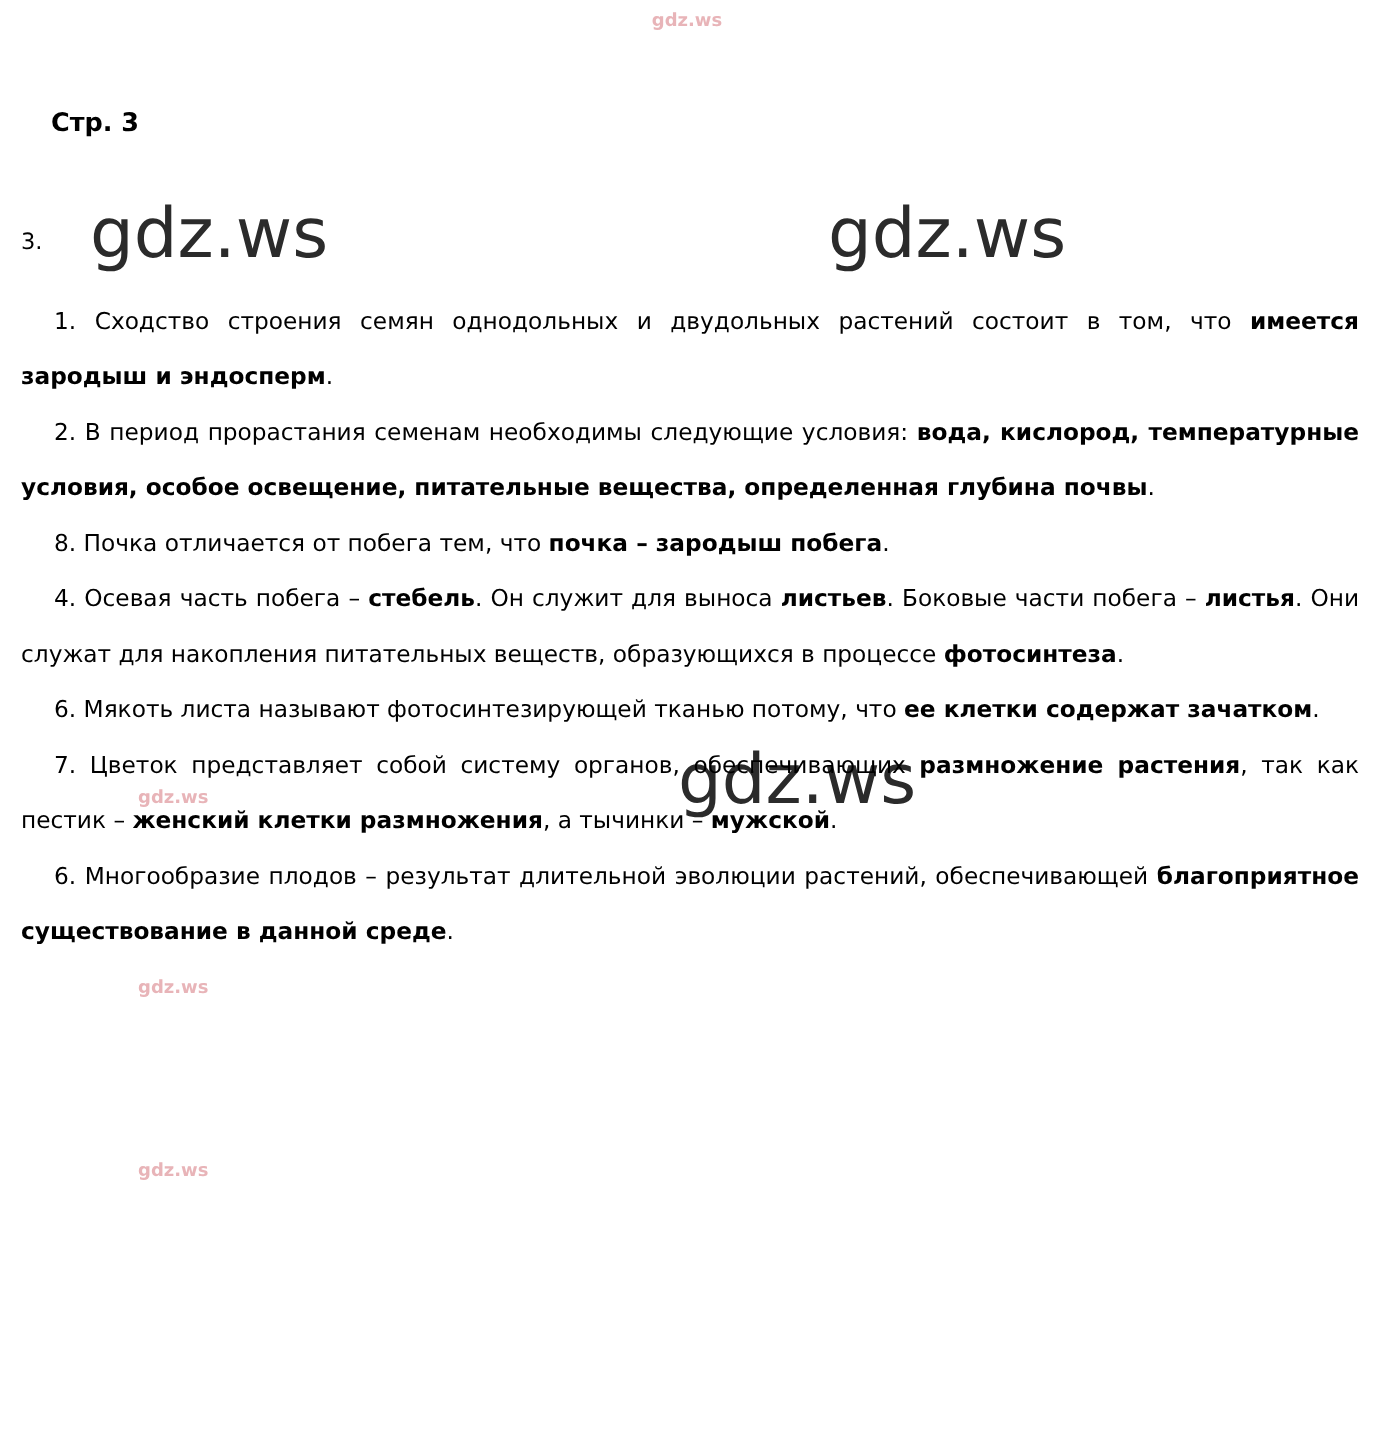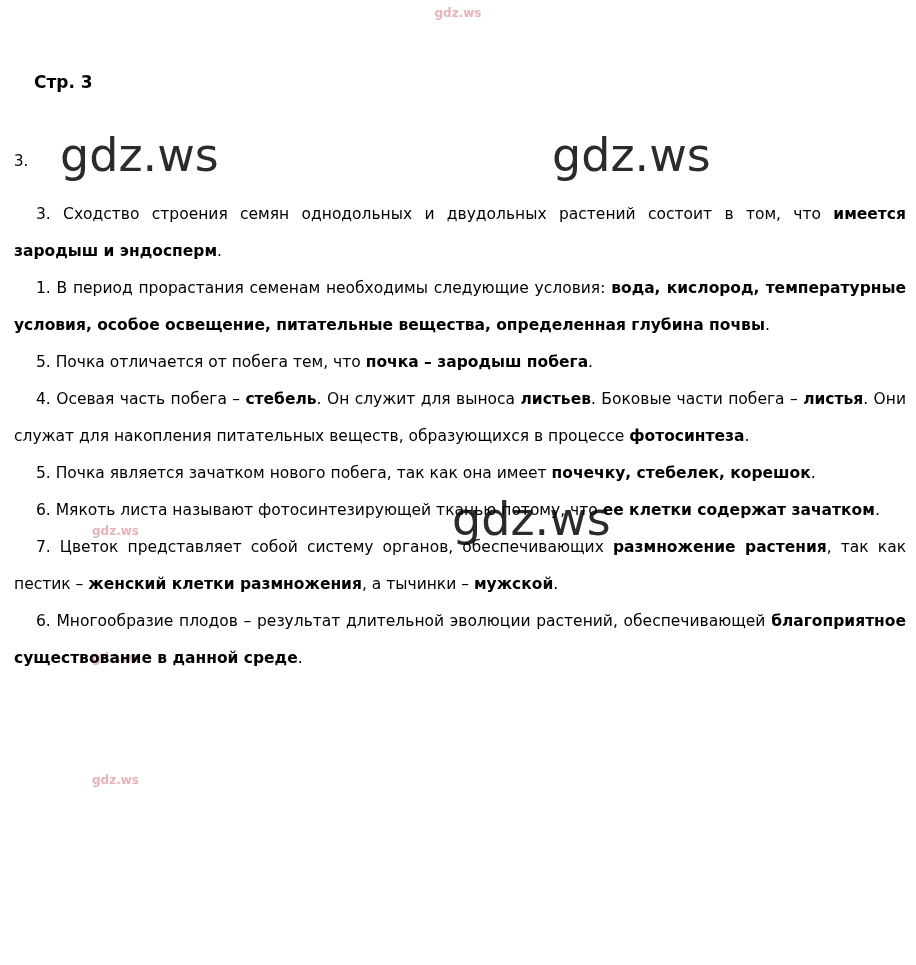--- a/index.html
+++ b/index.html
@@ -116,23 +116,22 @@
 
   <div class="wm-big wm-big-1">gdz.ws</div>
   <div class="wm-big wm-big-2">gdz.ws</div>
   <div class="wm-big wm-big-3">gdz.ws</div>
 
   <div class="wm-small wm-small-1">gdz.ws</div>
   <div class="wm-small wm-small-2">gdz.ws</div>
   <div class="wm-small wm-small-3">gdz.ws</div>
 
   <div class="content" id="answers-container">
-      <p class="para"><span class="indent"></span><span>3. Сходство строения семян однодольных и двудольных растений состоит в том, что </span><b>имеется зародыш и эндосперм</b><span>.</span></p>
-      <p class="para"><span class="indent"></span><span>1. В период прорастания семенам необходимы следующие условия: </span><b>вода, кислород, температурные условия, особое освещение, питательные вещества, определенная глубина почвы</b><span>.</span></p>
-      <p class="para"><span class="indent"></span><span>5. Почка отличается от побега тем, что </span><b>почка – зародыш побега</b><span>.</span></p>
+      <p class="para"><span class="indent"></span><span>1. Сходство строения семян однодольных и двудольных растений состоит в том, что </span><b>имеется зародыш и эндосперм</b><span>.</span></p>
+      <p class="para"><span class="indent"></span><span>2. В период прорастания семенам необходимы следующие условия: </span><b>вода, кислород, температурные условия, особое освещение, питательные вещества, определенная глубина почвы</b><span>.</span></p>
+      <p class="para"><span class="indent"></span><span>8. Почка отличается от побега тем, что </span><b>почка – зародыш побега</b><span>.</span></p>
       <p class="para"><span class="indent"></span><span>4. Осевая часть побега – </span><b>стебель</b><span>. Он служит для выноса </span><b>листьев</b><span>. Боковые части побега – </span><b>листья</b><span>. Они служат для накопления питательных веществ, образующихся в процессе </span><b>фотосинтеза</b><span>.</span></p>
-      <p class="para"><span class="indent"></span><span>5. Почка является зачатком нового побега, так как она имеет </span><b>почечку, стебелек, корешок</b><span>.</span></p>
       <p class="para"><span class="indent"></span><span>6. Мякоть листа называют фотосинтезирующей тканью потому, что </span><b>ее клетки содержат зачатком</b><span>.</span></p>
       <p class="para"><span class="indent"></span><span>7. Цветок представляет собой систему органов, обеспечивающих </span><b>размножение растения</b><span>, так как пестик – </span><b>женский клетки размножения</b><span>, а тычинки – </span><b>мужской</b><span>.</span></p>
       <p class="para"><span class="indent"></span><span>6. Многообразие плодов – результат длительной эволюции растений, обеспечивающей </span><b>благоприятное существование в данной среде</b><span>.</span></p>
     </div>
 
 </div>
 
 </body></html>

